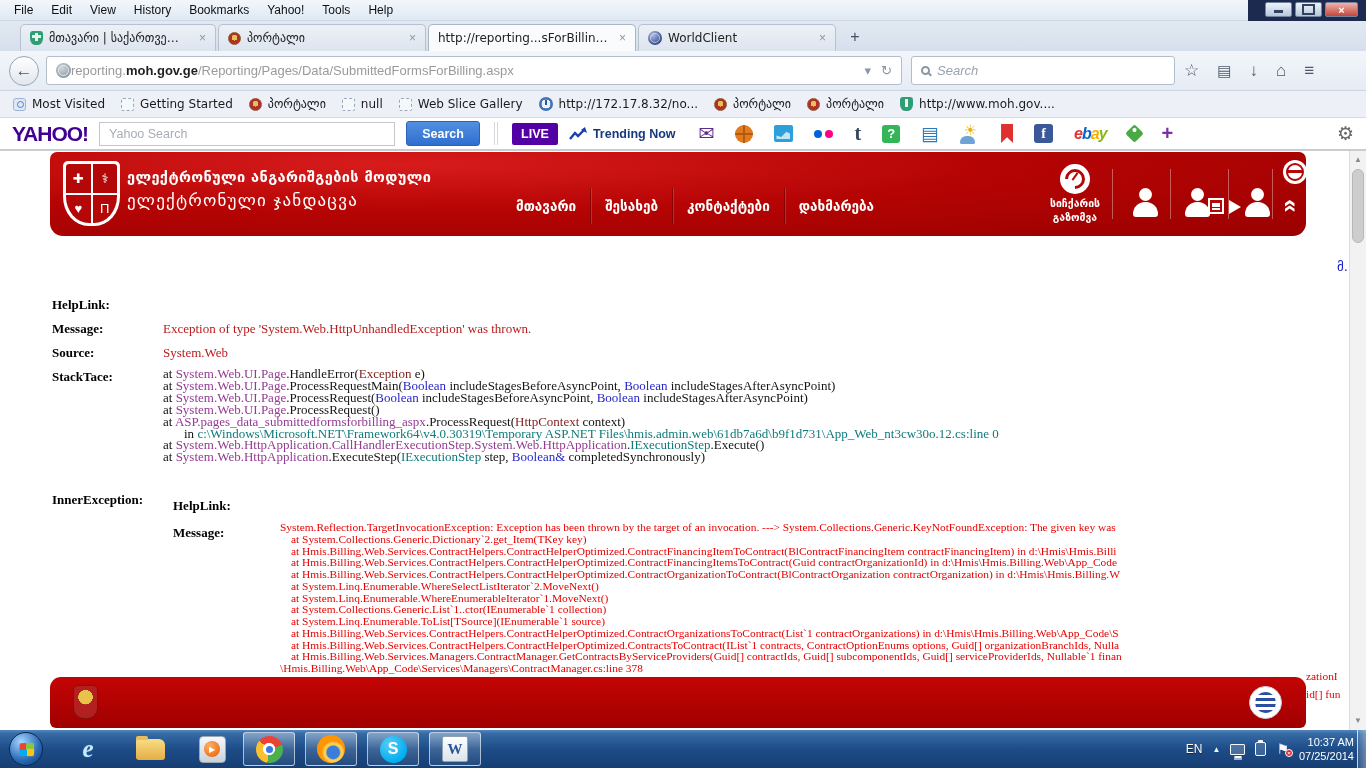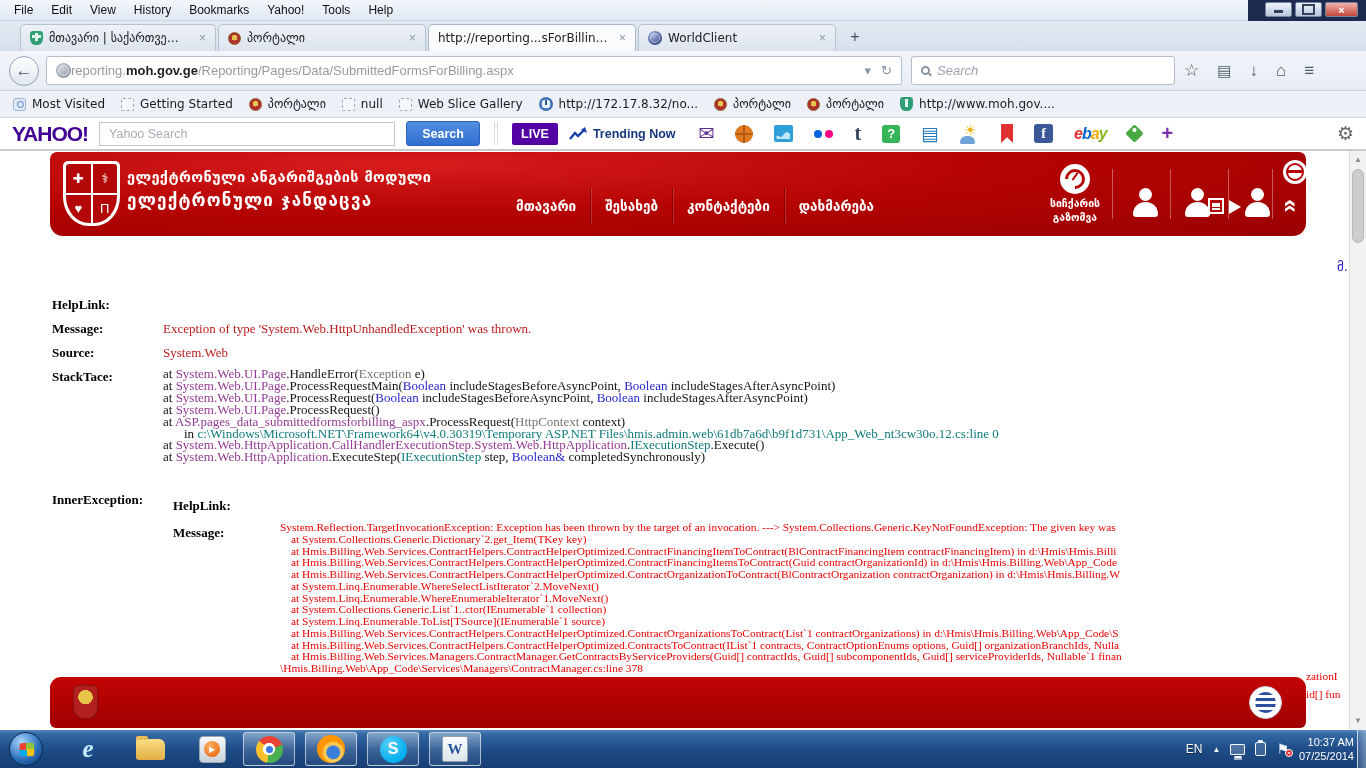--- a/index.html
+++ b/index.html
@@ -98,21 +98,21 @@
   
   .viewport{position:absolute;top:151px;left:0;width:1366px;height:579px;background:#fff;overflow:hidden}
 
   
   .sheader{position:absolute;left:50px;top:1px;width:1256px;height:84px;border-radius:7px 7px 13px 13px;background:radial-gradient(ellipse at 28% 15%,#d81c1c 0%,#b60404 45%,#9a0000 100%)}
   .logo-shield{position:absolute;left:13px;top:9px;width:57px;height:65px;background:#fff;border-radius:5px 5px 45% 45%;padding:3px}
   .logo-inner{width:100%;height:100%;background:#fff;border-radius:3px 3px 45% 45%;display:grid;grid-template-columns:1fr 1fr;grid-template-rows:1fr 1fr;gap:2px;overflow:hidden}
   .logo-cell{background:#b40808;color:#fff;display:flex;align-items:center;justify-content:center;font-size:13px}
   .htitle{position:absolute;left:77px;top:17px;color:#fff}
   .htitle .t1{font-size:14.5px;font-weight:bold;letter-spacing:.4px}
-  .htitle .t2{font-size:17px;font-weight:bold;letter-spacing:1.2px;margin-top:5px}
+  .htitle .t2{font-size:17px;font-weight:normal;letter-spacing:1.2px;margin-top:5px}
   .snav{position:absolute;left:452px;top:36px;display:flex;}
   .snav-item{color:#fff;font-size:13.5px;font-weight:bold;padding:10px 14px;white-space:nowrap}
   .snav-sep{width:1px;height:36px;background:rgba(70,0,0,.45);box-shadow:1px 0 0 rgba(255,160,160,.25)}
   .speed{position:absolute;left:988px;top:12px;width:74px;text-align:center;color:#fff}
   .speed-circle{width:30px;height:30px;border-radius:50%;background:#fff;margin:0 auto;position:relative}
   .speed-circle::before{content:"";position:absolute;inset:5px;border:3px solid #b40808;border-radius:50%;border-bottom-color:transparent;transform:rotate(45deg)}
   .speed-circle::after{content:"";position:absolute;left:14px;top:8px;width:2px;height:9px;background:#b40808;transform:rotate(35deg)}
   .speed-label{font-size:10.5px;font-weight:bold;line-height:1.3;margin-top:3px}
   .hsep{position:absolute;top:17px;width:1px;height:50px;background:rgba(255,255,255,.35)}
   .person{position:absolute;top:36px;width:36px;height:32px}
@@ -126,21 +126,21 @@
   .hglobe::before{content:"";position:absolute;left:4px;top:10px;width:16px;height:3px;background:#b40808;z-index:1}
   .hchev{position:absolute;left:1234px;top:44px;color:#fff;font-size:24px;font-weight:bold;transform:rotate(90deg);line-height:20px}
 
   
   .ct{position:absolute;font-family:"Liberation Serif","DejaVu Serif",serif;white-space:nowrap}
   .lbl{font-weight:bold;font-size:13px;color:#000}
   .red{color:#b91c1c}
   .val{font-size:13px}
   .stack{font-size:13px;line-height:11.9px}
   .sline.ind{padding-left:21px}
-  .c-k{color:#141414}.c-ns{color:#943b94}.c-t{color:#737373}.c-b{color:#2525cc}.c-c{color:#0f7a7a}
+  .c-k{color:#141414}.c-ns{color:#943b94}.c-t{color:#7f1d1d}.c-b{color:#2525cc}.c-c{color:#0f7a7a}
   .inner{font-size:11.4px;line-height:11.75px;color:#e80000}
   .iline.ind{padding-left:11px}
   .frag-blue{position:absolute;top:108px;left:1337px;color:#1515c8;font-size:13px;font-family:"DejaVu Sans",sans-serif}
   .frag-red{position:absolute;left:1306px;color:#e80000;font-size:11.4px;font-family:"Liberation Serif",serif;white-space:nowrap}
 
   
   .sfooter{position:absolute;left:50px;top:526px;width:1256px;height:51px;border-radius:11px 11px 6px 6px;background:linear-gradient(#c40404,#a00000);color:#fff}
   .coat{position:absolute;left:23px;top:8px;width:25px;height:34px;background:radial-gradient(circle at 50% 35%,#e8c34a 0 30%,#b32020 31% 100%);border-radius:5px 5px 11px 11px;border:1px solid #7d1414}
   .ftext{position:absolute;left:60px;right:80px;top:9px;text-align:center;font-size:11px;line-height:16px}
   .femblem{position:absolute;right:24px;top:9px;width:33px;height:33px;border-radius:50%;background:#fff;border:1px solid #c9d2e2}

